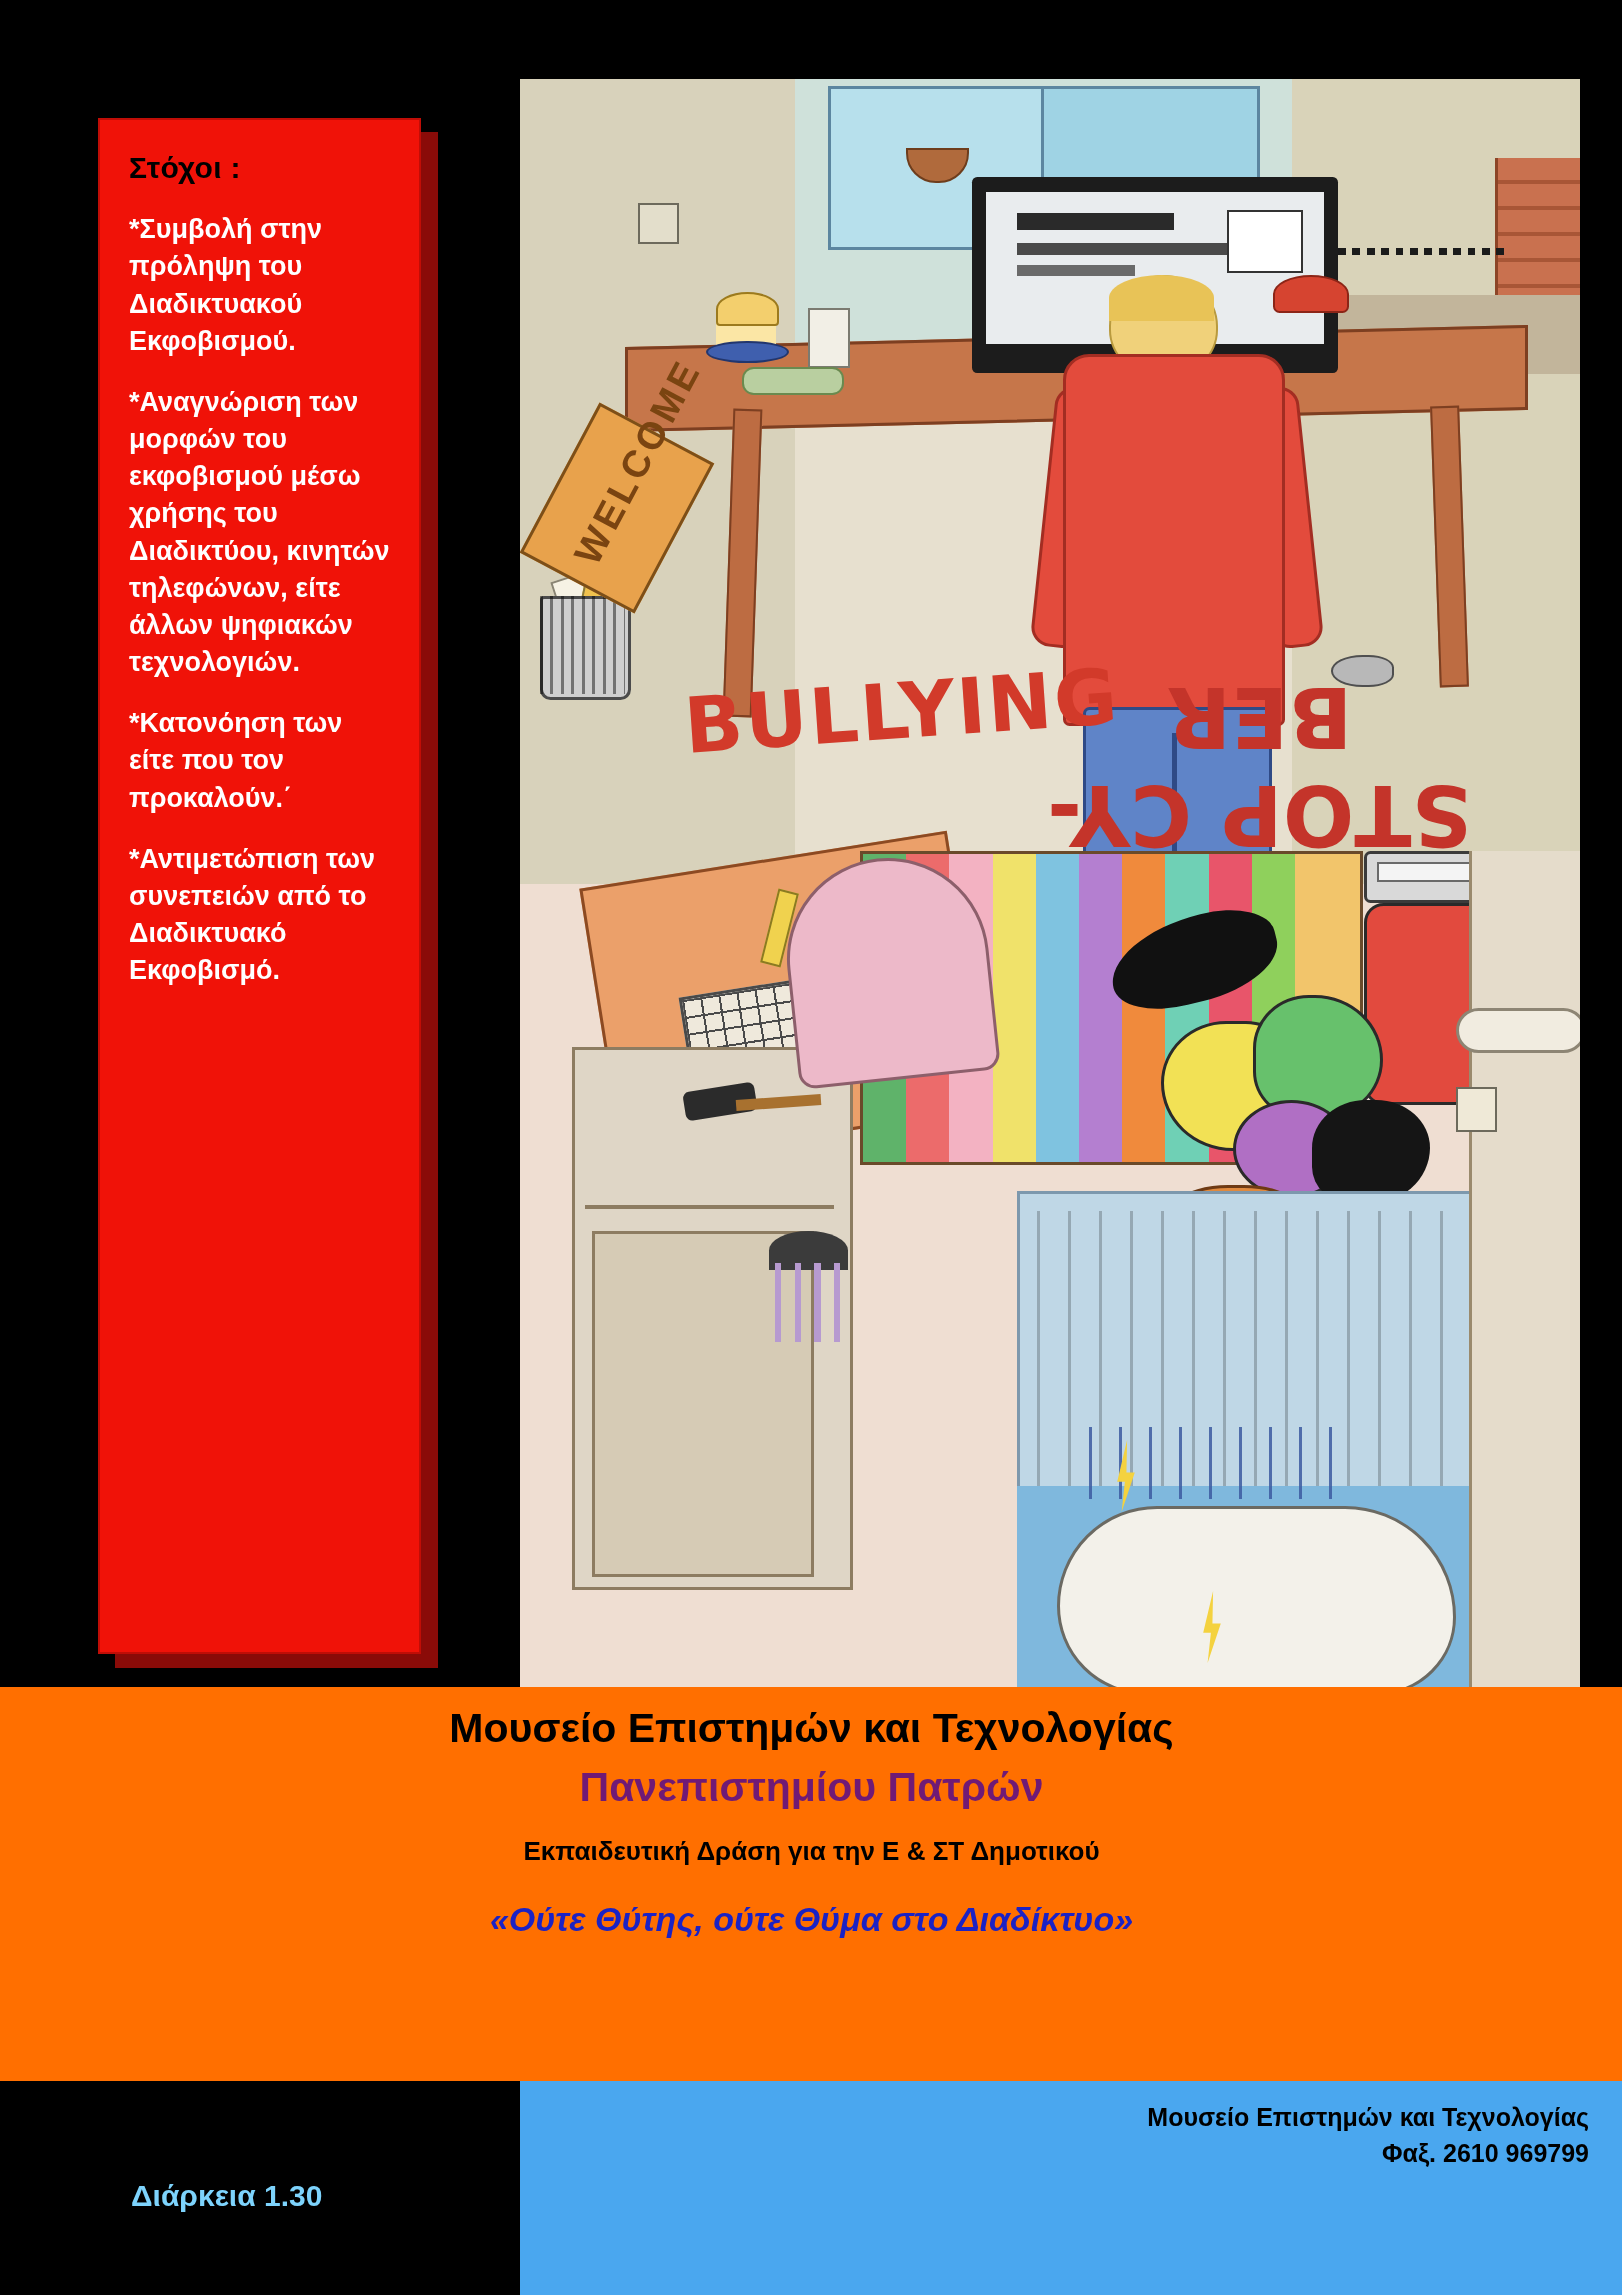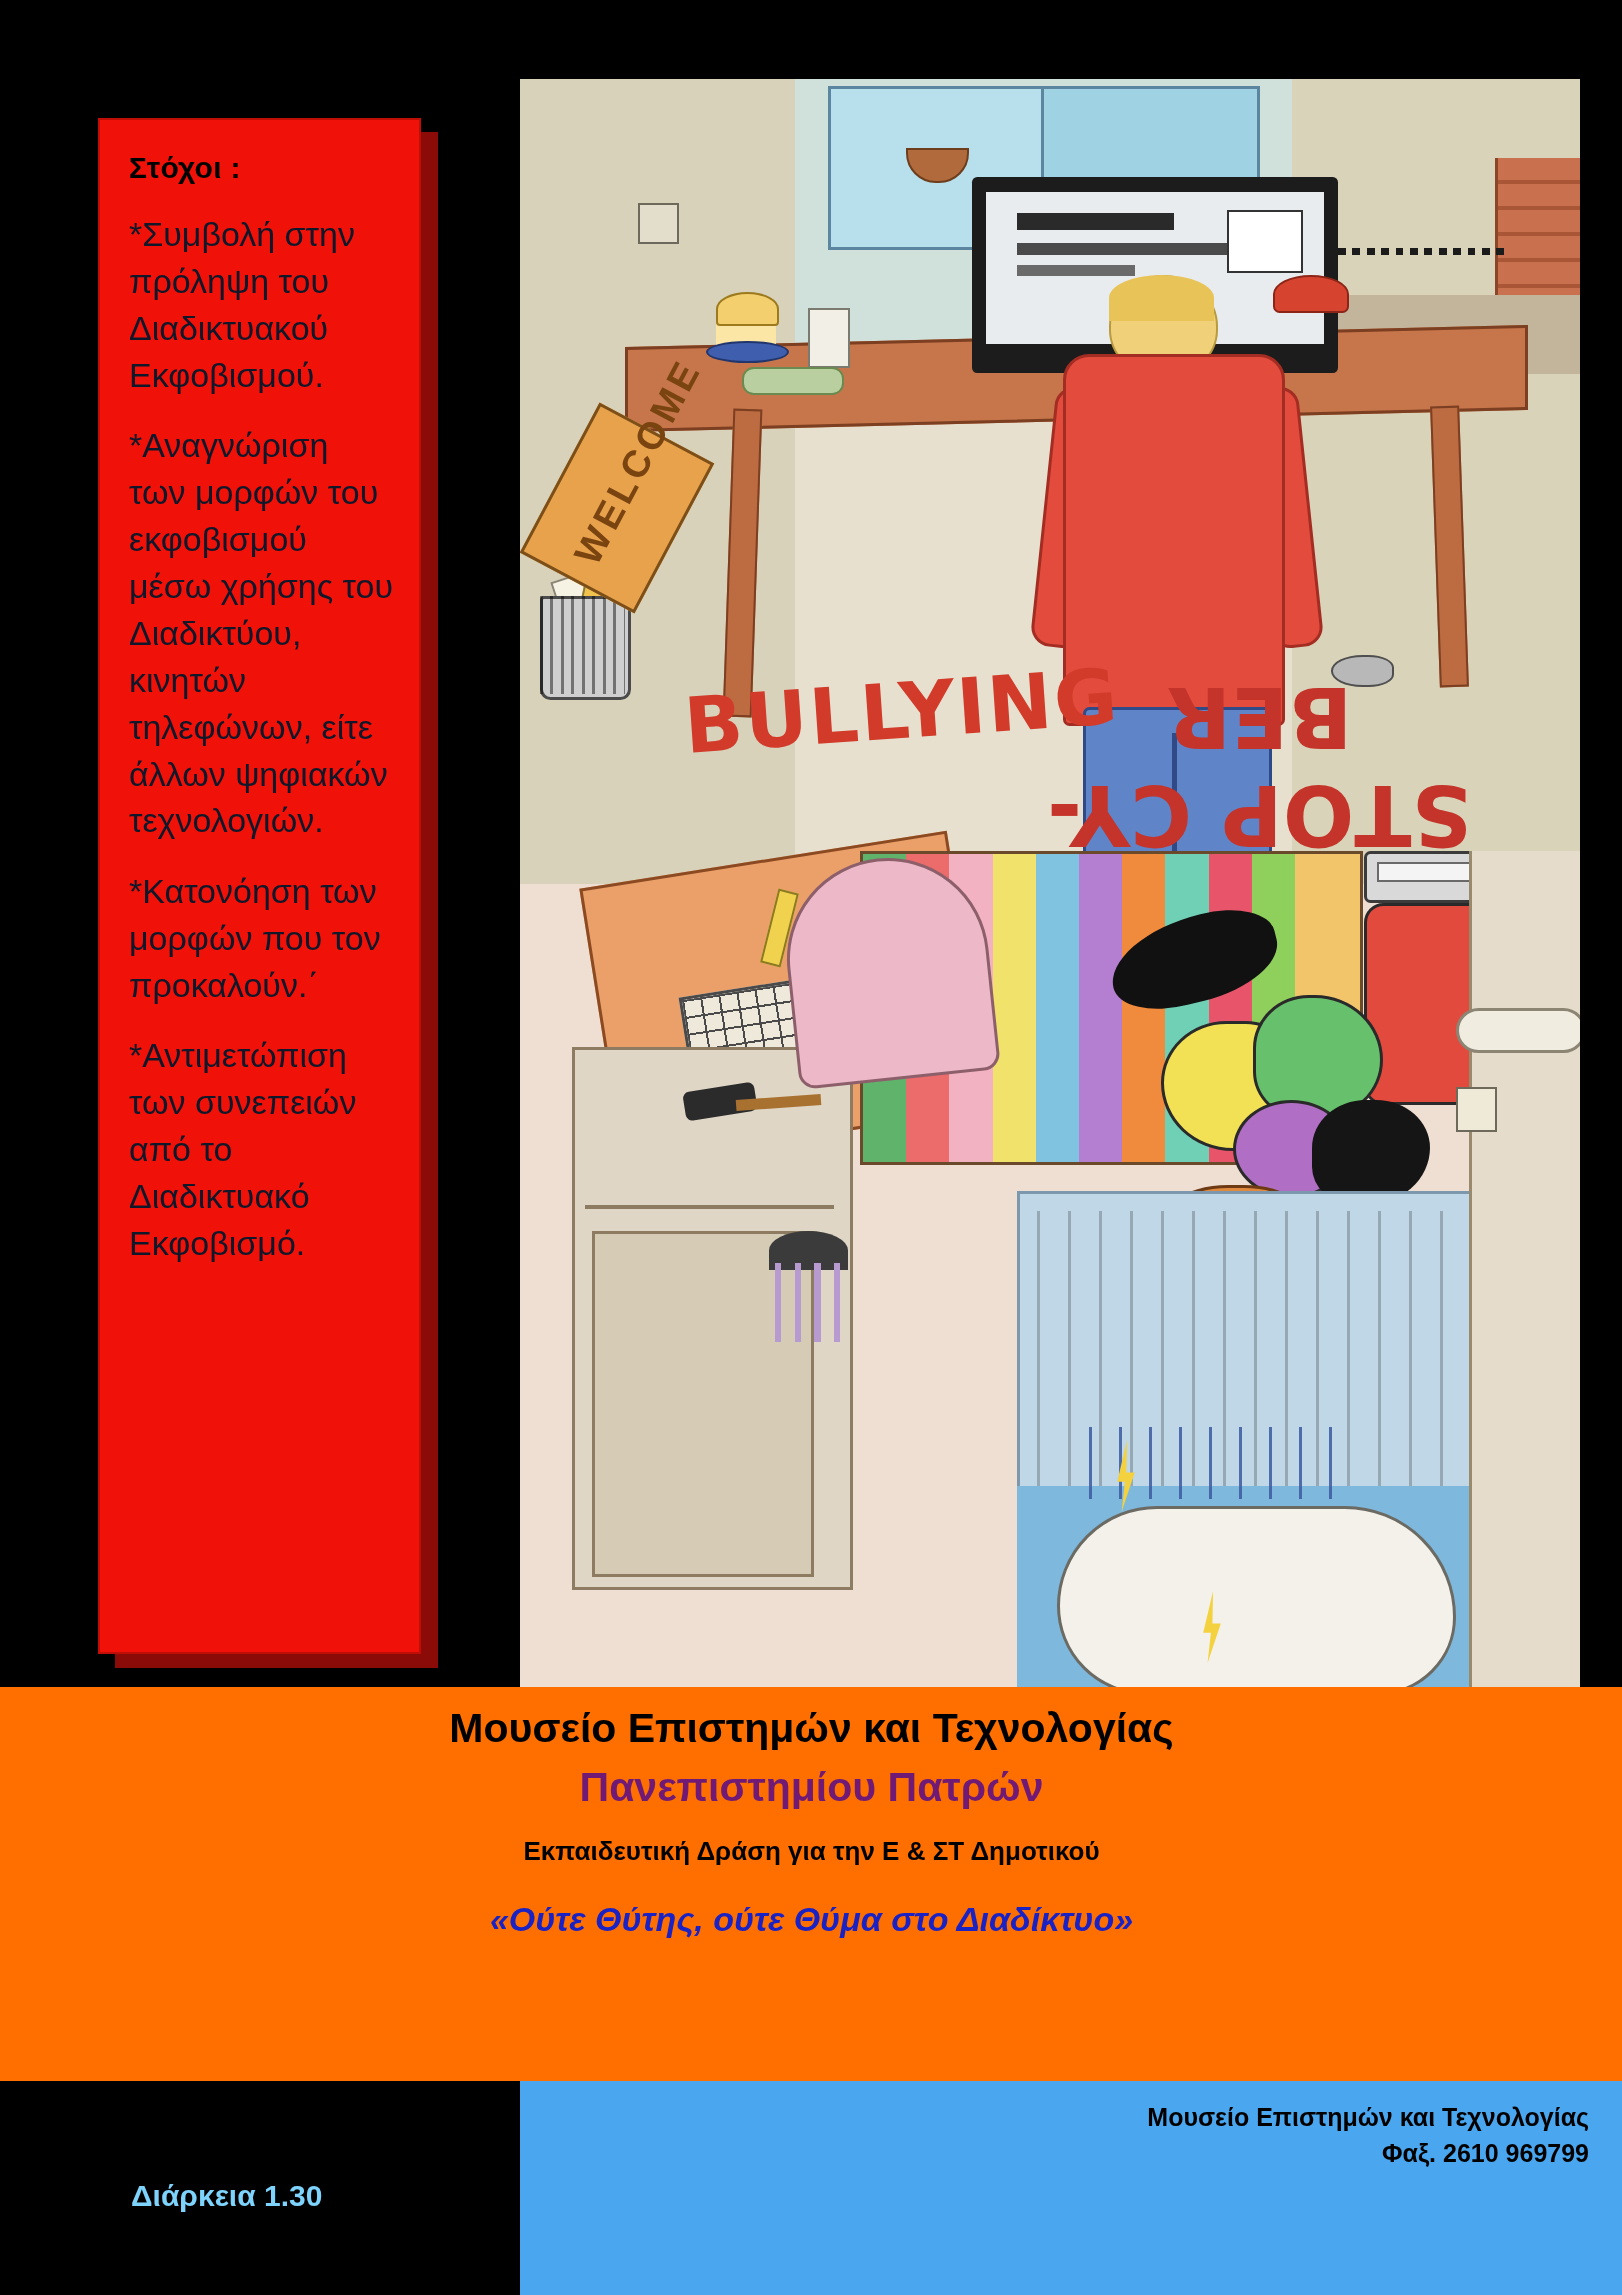--- a/index.html
+++ b/index.html
@@ -53,25 +53,25 @@
     padding: 31px 25px 19.6px 29px;
   }
   .goals-title {
     color: #000000;
     font-size: 30px;
     font-weight: bold;
     margin: 0 0 26px 0;
     letter-spacing: 0.3px;
   }
   .goal-item {
-    color: #0f172a;
-    font-size: 34px;
+    color: #ffffff;
+    font-size: 27px;
     line-height: 1.38;
     margin: 0 0 23.6px 0;
-    font-weight: 400;
+    font-weight: 700;
   }
 
   
   .artwork {
     position: absolute;
     left: 520px;
     top: 79px;
     width: 1060px;
     height: 1608px;
     background: #e7e0cf;
@@ -312,21 +312,21 @@
 <div class="poster">
 
   <div class="top-strip"></div>
 
   <div class="goals-panel">
     <div class="goals-shadow"></div>
     <div class="goals-box">
       <div class="goals-title">Στόχοι :</div>
       <p class="goal-item">*Συμβολή στην πρόληψη του Διαδικτυακού Εκφοβισμού.</p>
       <p class="goal-item">*Αναγνώριση των μορφών του εκφοβισμού μέσω  χρήσης του  Διαδικτύου, κινητών τηλεφώνων, είτε άλλων ψηφιακών τεχνολογιών.</p>
-      <p class="goal-item">*Κατονόηση των μορφών που τον προκαλούν.΄</p>
+      <p class="goal-item">*Κατονόηση των είτε που τον προκαλούν.΄</p>
       <p class="goal-item">*Αντιμετώπιση των συνεπειών από το Διαδικτυακό Εκφοβισμό.</p>
     </div>
   </div>
 
   <div class="artwork">
     <div class="aw wall-left"></div>
     <div class="aw wall-mid"></div>
     <div class="aw wall-right"></div>
     <div class="aw window-pane"></div>
     <div class="aw window-pane2"></div>

